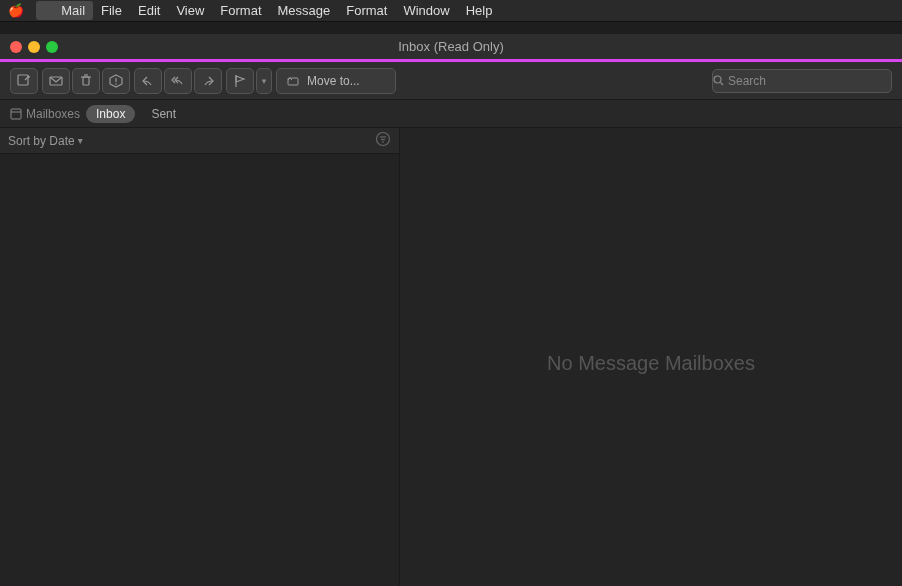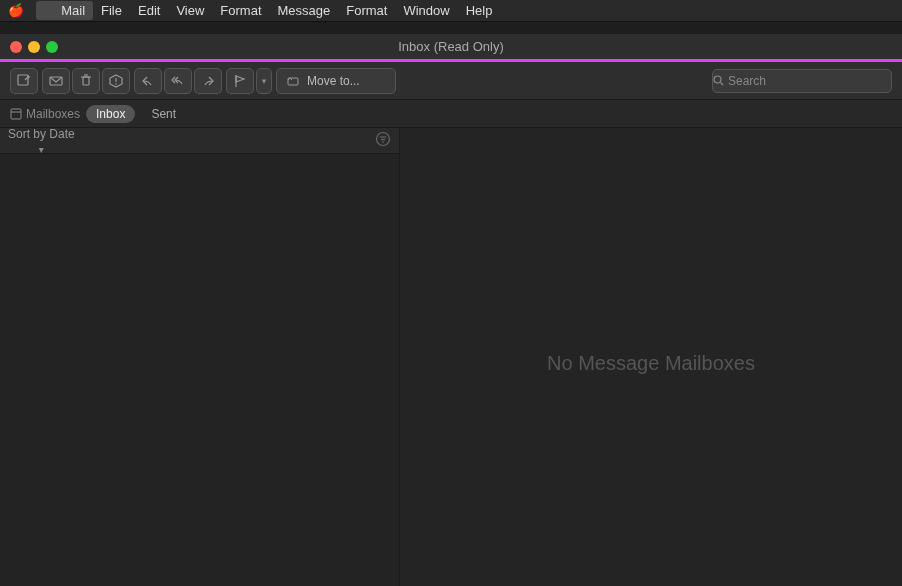--- a/index.html
+++ b/index.html
@@ -189,21 +189,20 @@
       padding: 0 8px;
       border-bottom: 1px solid #1a1a1a;
     }
     .sort-label {
       font-size: 12px;
       color: #999;
       display: flex;
       align-items: center;
       gap: 3px;
       cursor: pointer;
-      flex-direction: column;
     }
     .sort-icon {
       font-size: 10px;
       color: #888;
     }
     .filter-icon {
       font-size: 14px;
       color: #666;
       cursor: pointer;
     }

